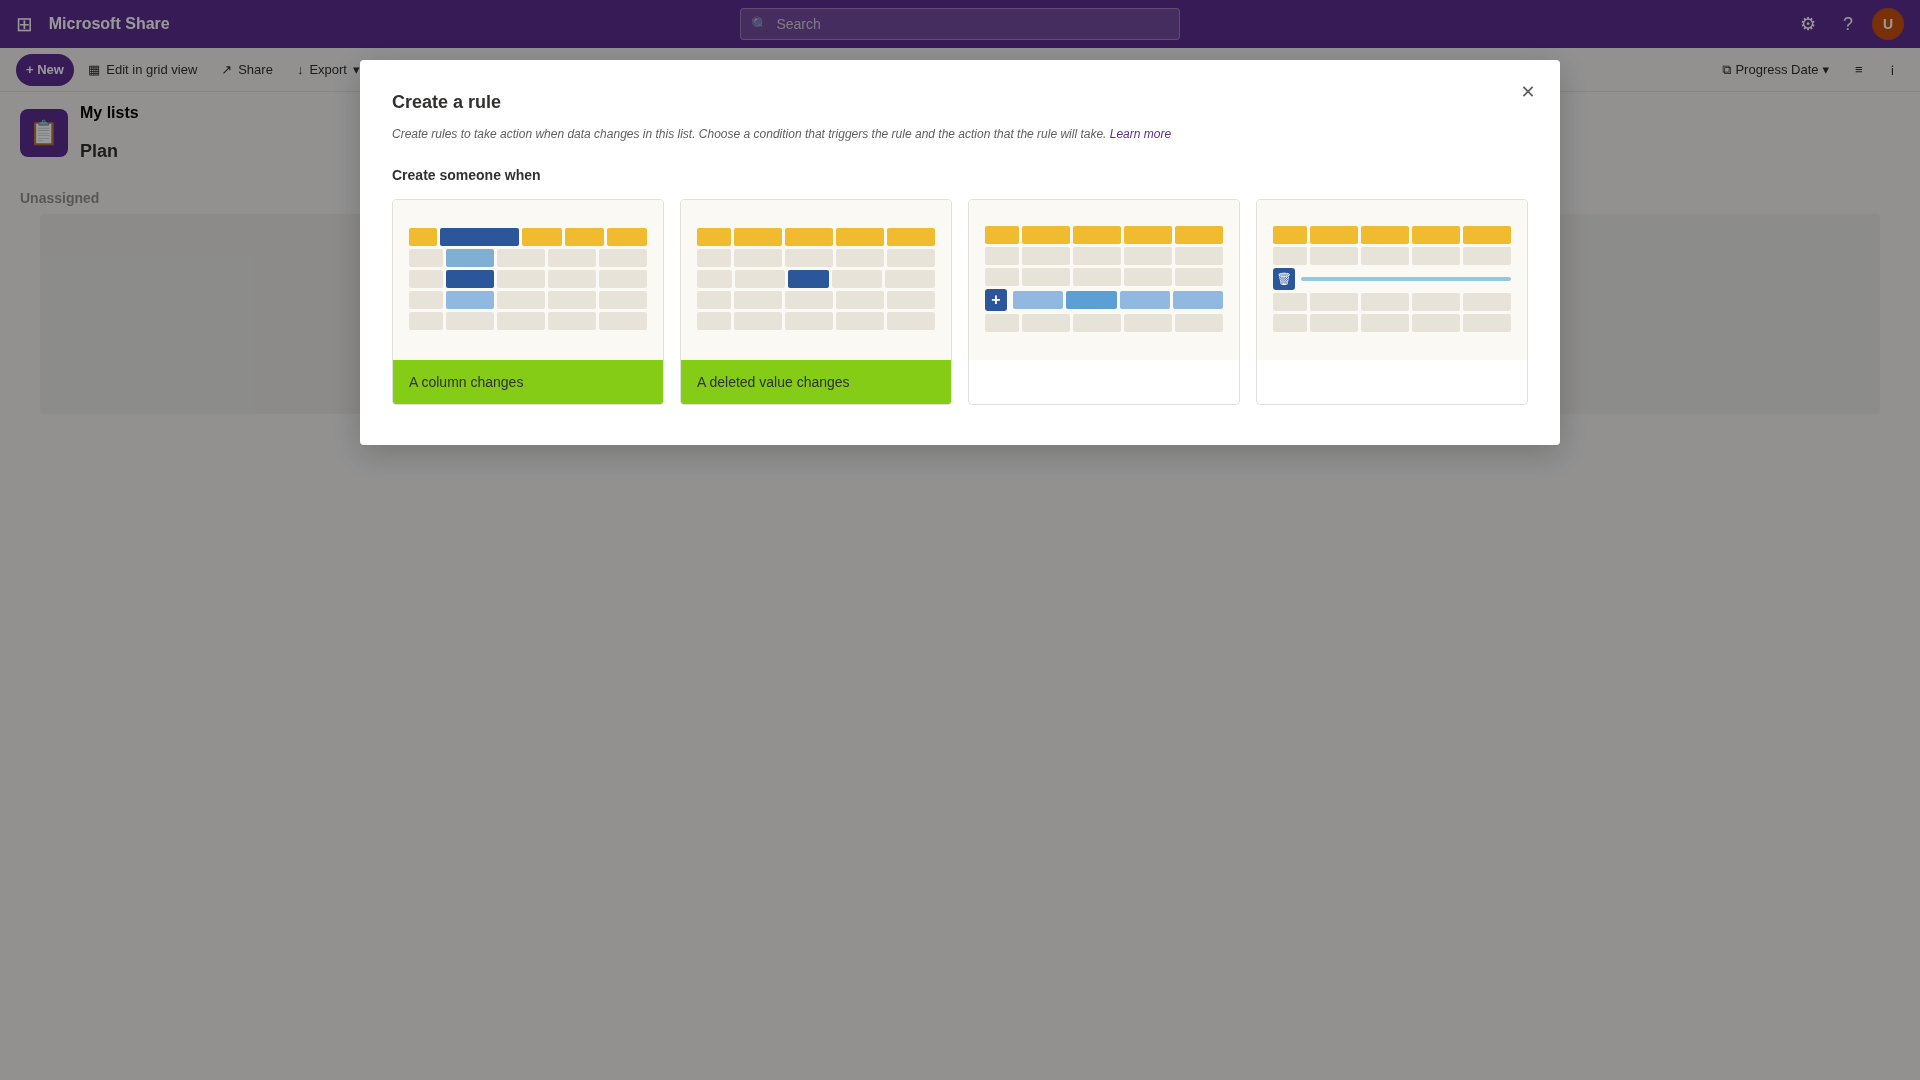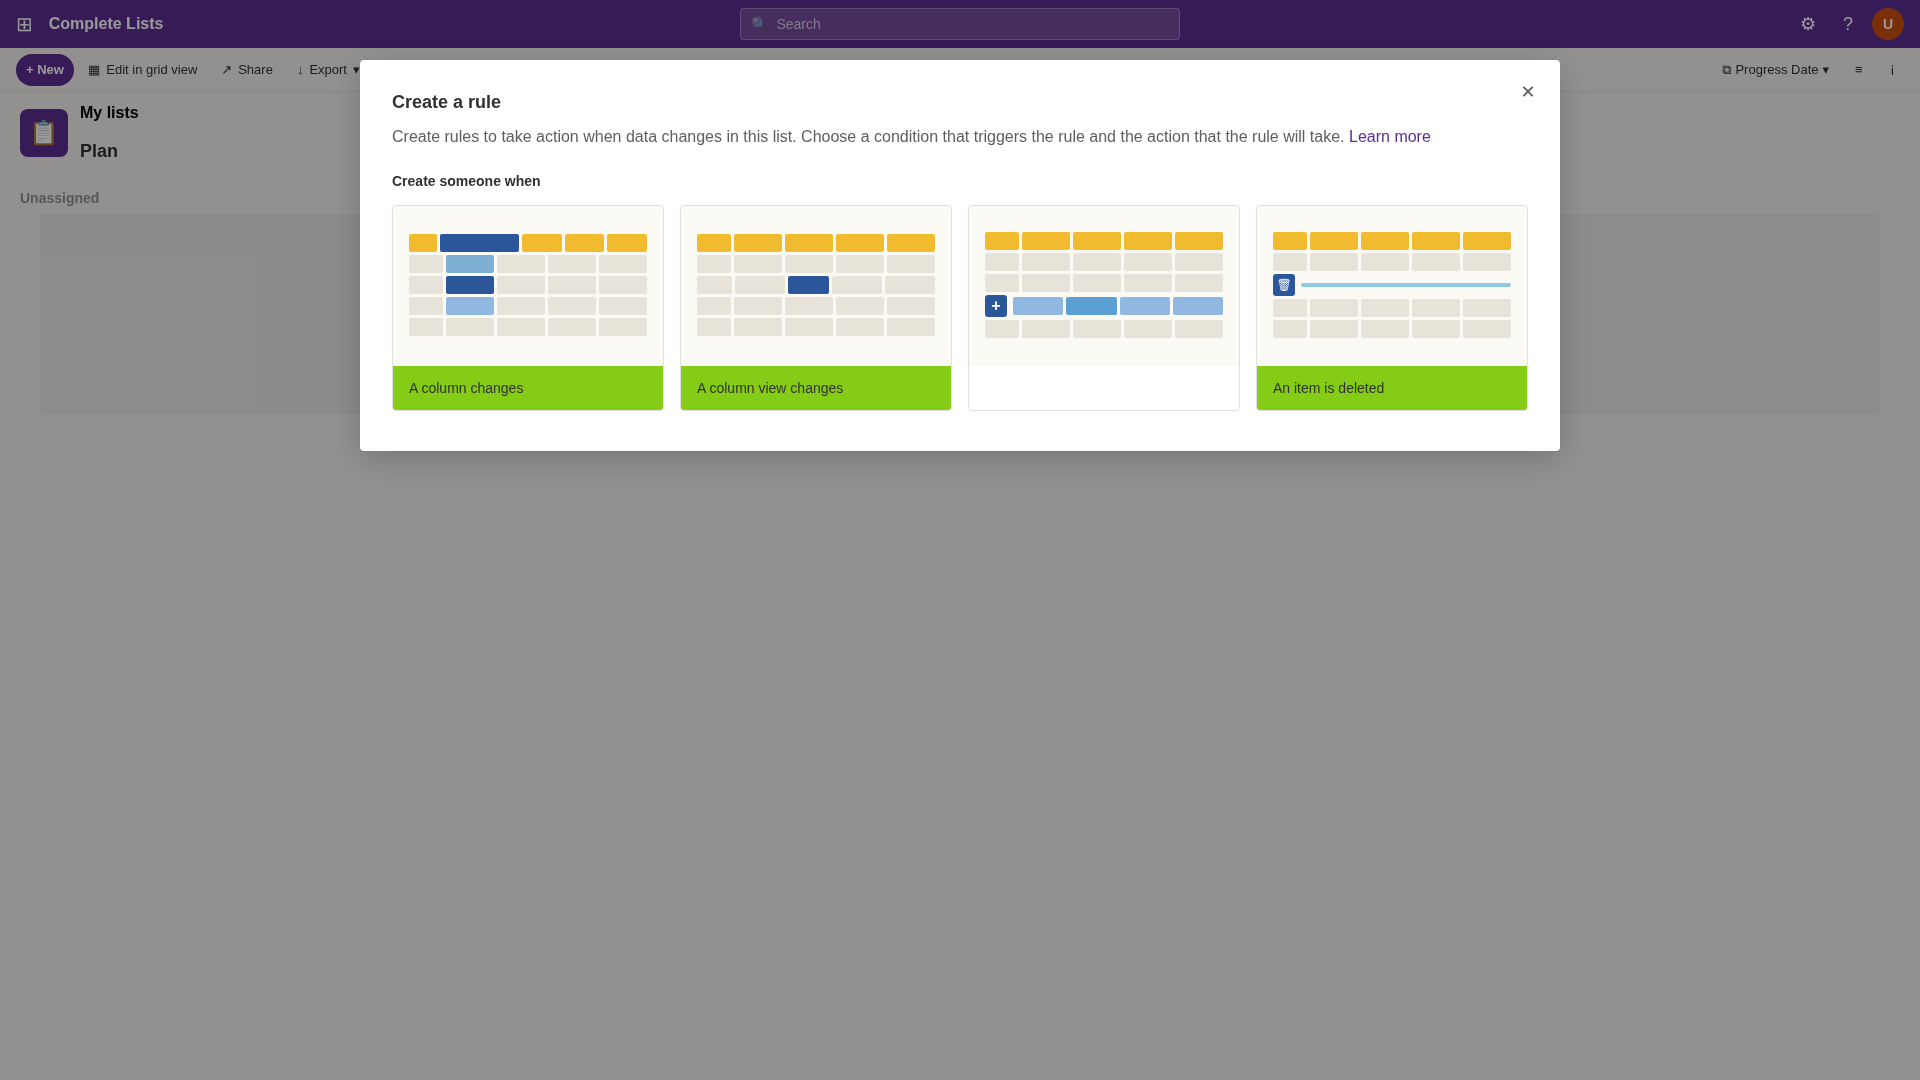--- a/index.html
+++ b/index.html
@@ -211,24 +211,25 @@
       justify-content: center;
       border-radius: 4px;
     }
     .modal-title {
       font-size: 18px;
       font-weight: 600;
       color: #323130;
       margin-bottom: 12px;
     }
     .modal-desc {
-      font-size: 16px;
+      font-size: 12px;
       color: #605e5c;
       margin-bottom: 24px;
       line-height: 1.5;
+      font-style: italic;
     }
     .modal-desc a {
       color: #5c2d91;
       text-decoration: none;
     }
     .notify-label {
       font-size: 14px;
       font-weight: 600;
       color: #323130;
       margin-bottom: 16px;
@@ -348,21 +349,21 @@
       color: white;
     }
     .badge-inprogress { background: #0078d4; }
     .badge-complete { background: #107c10; }
   </style>
 </head>
 <body>
 
 <div class="top-nav">
   <span class="waffle-icon">⊞</span>
-  <span class="app-title">Complete Lists</span>
+  <span class="app-title">Microsoft Share</span>
   <div class="search-box">
     <span class="search-icon">🔍</span>
     <input type="text" placeholder="Search" style="">
   </div>
   <div class="top-nav-right">
     <span class="nav-icon">⚙</span>
     <span class="nav-icon">?</span>
     <div class="avatar">U</div>
   </div>
 </div>
@@ -526,21 +527,21 @@
             </div>
             <div class="table-row-ill">
               <div class="cell first"></div>
               <div class="cell"></div>
               <div class="cell"></div>
               <div class="cell"></div>
               <div class="cell"></div>
             </div>
           </div>
         </div>
-        <div class="rule-card-label">A column view changes</div>
+        <div class="rule-card-label">A deleted value changes</div>
       </div>
 
       <div class="rule-card">
         <div class="rule-card-preview">
           <div class="table-illustration">
             <div class="table-row-ill">
               <div class="cell yellow first"></div>
               <div class="cell yellow"></div>
               <div class="cell yellow"></div>
               <div class="cell yellow"></div>
@@ -610,18 +611,17 @@
             </div>
             <div class="table-row-ill">
               <div class="cell first"></div>
               <div class="cell"></div>
               <div class="cell"></div>
               <div class="cell"></div>
               <div class="cell"></div>
             </div>
           </div>
         </div>
-        <div class="rule-card-label">An item is deleted</div>
       </div>
 
     </div>
   </div>
 </div>
 
 </body></html>

